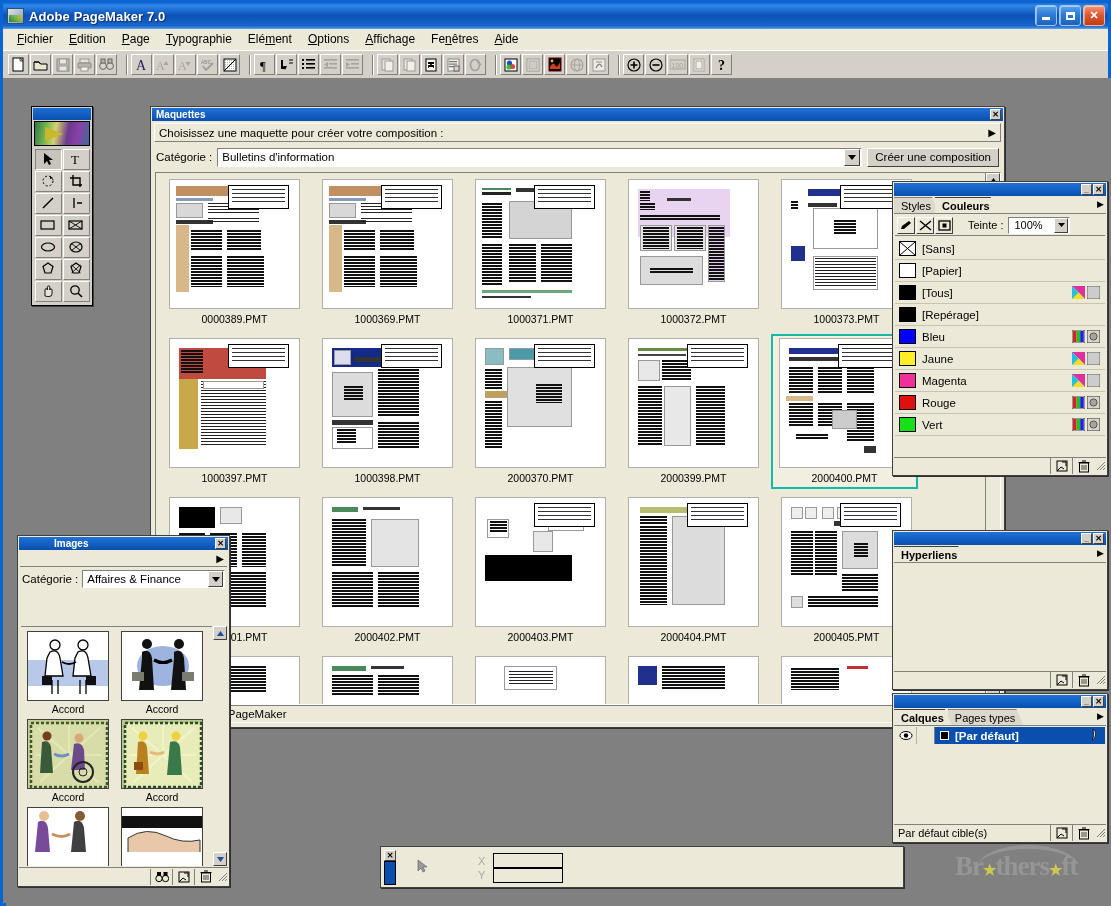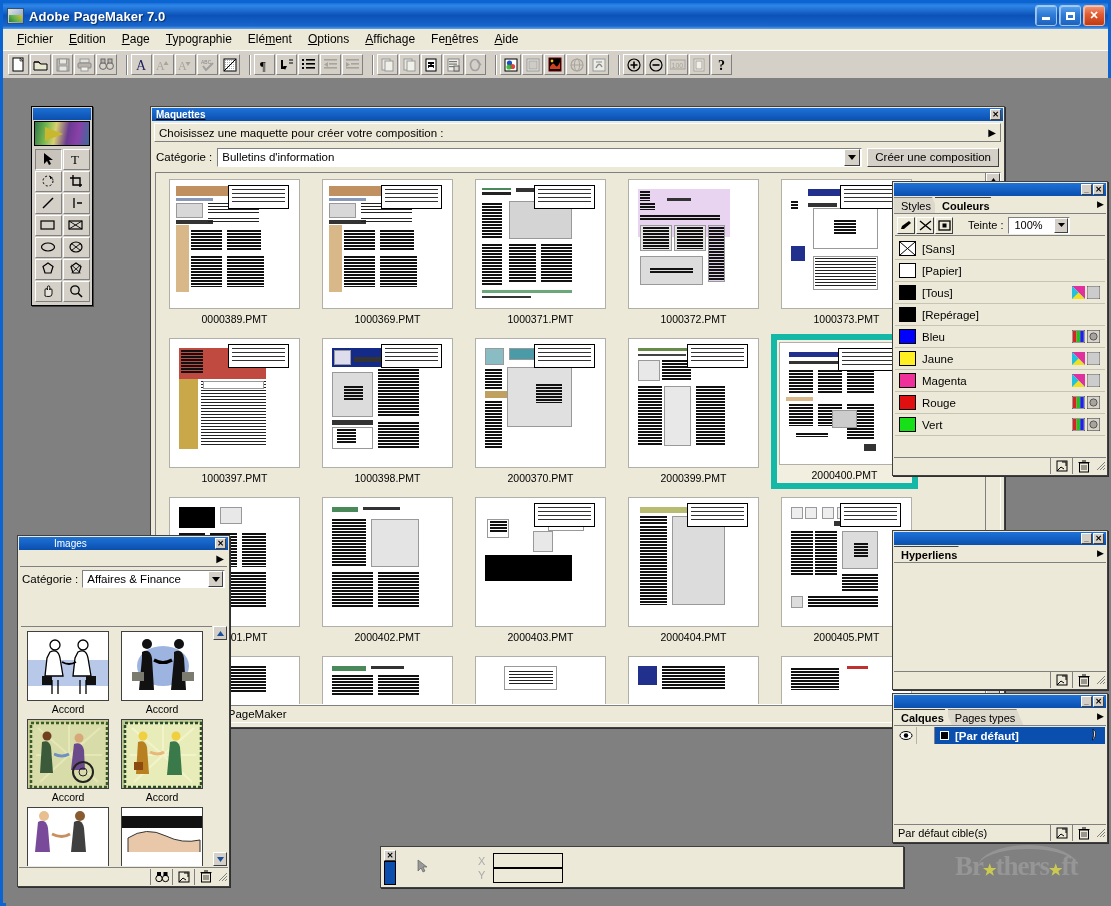--- a/index.html
+++ b/index.html
@@ -154,21 +154,20 @@
     width: 855px; height: 622px;
     background: #ece9d8;
     border: 1px solid #404040;
     box-shadow: 1px 1px 0 #303030;
   }
   .maq-title {
     height: 13px; margin: 1px;
     background: linear-gradient(180deg,#1e72d8,#0a4fae);
     display:flex; align-items:center; padding-left:4px;
     position: relative;
-    text-decoration: underline;
   }
   .maq-title-text { color:#fff; font-size:10px; font-weight:bold; line-height:10px; }
   .maq-close {
     position:absolute; right:2px; top:1px;
     width:11px; height:11px; background:#d4d0c8;
     border:1px solid #fff; border-right-color:#404040; border-bottom-color:#404040;
     font-size:8px; font-weight:bold; line-height:9px; text-align:center; color:#000;
   }
   .maq-row1 {
     margin: 2px 3px 0 3px; height: 19px;
@@ -211,21 +210,21 @@
     overflow:hidden;
   }
   .gal-inner { position:absolute; left:2px; top:2px; width: 828px; }
   .gal-row { display:flex; gap:0px; }
   .gal-cell {
     width: 147px; height: 155px;
     margin: 2px 3px;
     padding: 2px;
     display:flex; flex-direction:column; align-items:center;
   }
-  .gal-cell.selected { border: 6px solid #14b8a6; margin:0 1px; background: #f2efe0; }
+  .gal-cell.selected { border: 2px solid #14b8a6; margin:0 1px; background: #f2efe0; }
   .thumb {
     width: 131px; height: 130px;
     background:#fff;
     border:1px solid #b0b0a8;
     position: relative; overflow:hidden;
   }
   .gal-caption { font-size:10.5px; margin-top:4px; color:#000; }
   .gal-scroll {
     position:absolute; right:0; top:0; width:15px; height:100%;
     background:#ece9d8; border-left:1px solid #808080;
@@ -354,21 +353,21 @@
   .layer-chip { width:9px; height:9px; background:#000; border:1px solid #fff; }
   .layers-status { font-size:11px; margin-left:4px; flex:1; }
 
   
   #images-palette { left:14px; top:532px; width:213px; height:352px; }
   .img-title {
     height:13px; margin:1px;
     background: linear-gradient(180deg,#1e72d8,#0a4fae);
     display:flex; align-items:center; padding-left:4px; position:relative;
   }
-  .img-title-text { color:#fff; font-size:10px; font-weight:normal;padding-left:31px; }
+  .img-title-text { color:#fff; font-size:10px; font-weight:bold;padding-left:31px; }
   .img-arrowbar {
     margin:1px 2px; height:16px; background:#ece9d8;
     border-bottom:1px solid #808080;
     display:flex; align-items:center; justify-content:flex-end; padding-right:3px;
   }
   .img-field-row { display:flex; align-items:center; height:22px; padding:0 4px; gap:4px; }
   .img-field-label { font-size:11.5px; white-space:nowrap; }
   .img-select {
     flex:1; height:18px; background:#fff;
     border:1px solid #808080; border-right-color:#fff; border-bottom-color:#fff;

